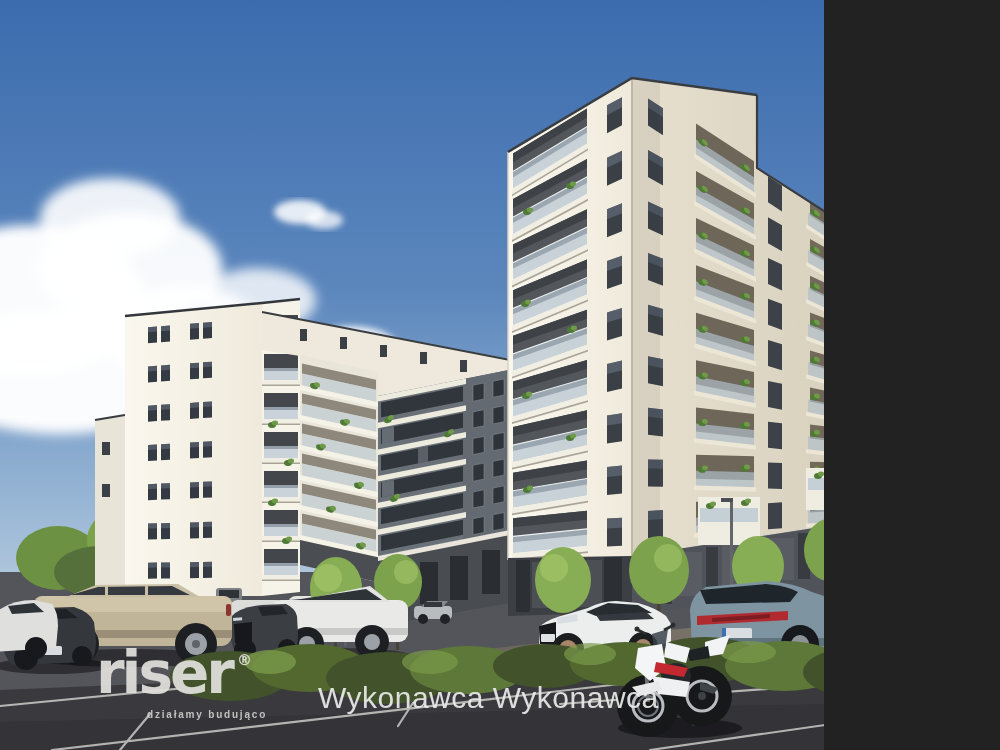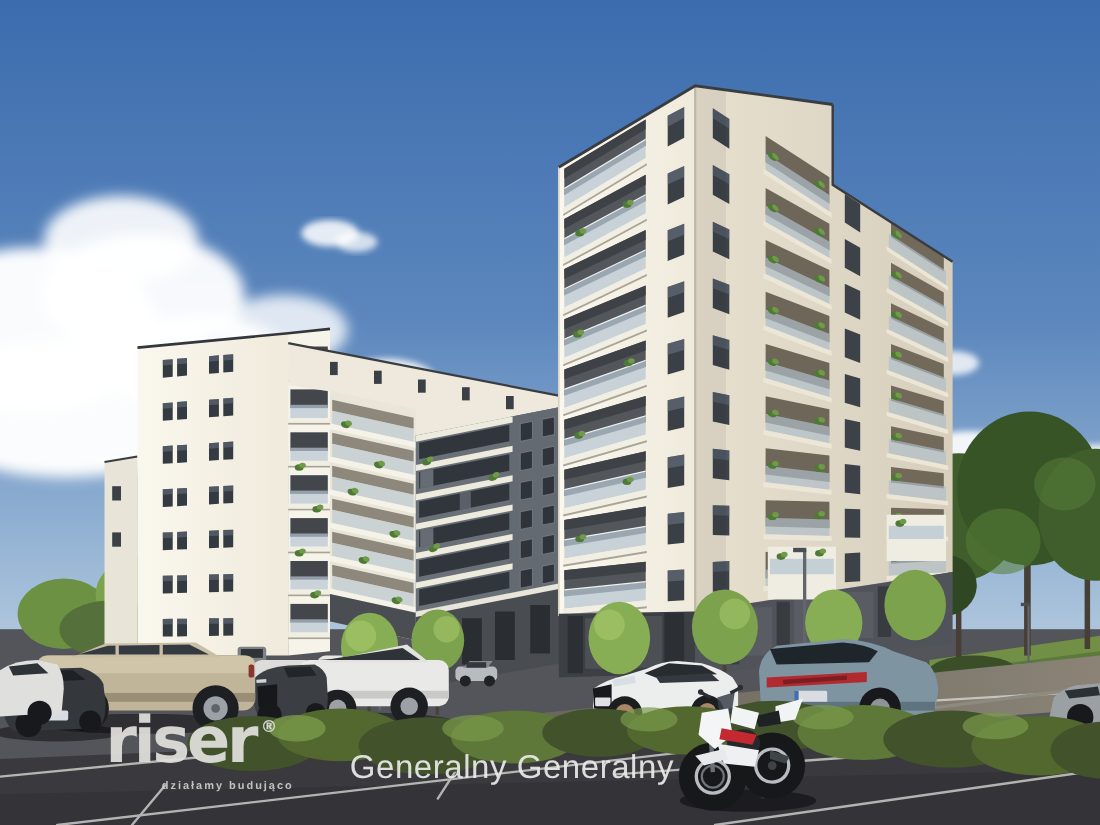--- a/index.html
+++ b/index.html
@@ -1,16 +1,16 @@
 <!DOCTYPE html>
 <html><head>
 <meta charset="utf-8">
 <style>
   html,body{margin:0;padding:0;background:#222;}
-  #stage{position:relative;width:1000px;height:750px;overflow:hidden;
+  #stage{position:relative;width:824px;height:750px;overflow:hidden;
          font-family:"Liberation Sans",sans-serif;}
   #stage svg{position:absolute;left:0;top:0;display:block;}
   .overlay{position:absolute;pointer-events:none;}
   #logo{left:96px;top:644px;font-family:"DejaVu Sans",sans-serif;font-weight:800;
         font-size:58px;line-height:1;color:rgba(226,224,221,.93);letter-spacing:-3px;}
   #logo .reg{font-size:15px;font-weight:700;vertical-align:28px;letter-spacing:0;margin-left:5px;}
   #tagline{left:147px;top:709px;font-size:10px;font-weight:700;letter-spacing:1.8px;
            color:rgba(214,212,209,.88);}
   #caption{left:318px;top:681px;font-size:30px;font-weight:400;
            color:rgba(236,236,234,.92);letter-spacing:.5px;}
@@ -560,14 +560,14 @@
   <polygon points="632,687 658,681 662,690 640,696" fill="#e8e9ea"></polygon>
   <line x1="646" y1="634" x2="638" y2="630" stroke="#2b2e31" stroke-width="3"></line>
   <line x1="664" y1="630" x2="672" y2="626" stroke="#2b2e31" stroke-width="3"></line>
   <circle cx="637" cy="629" r="2.5" fill="#2b2e31"></circle>
         <circle cx="673" cy="625" r="2.5" fill="#2b2e31"></circle>
 </g>
 </svg>
 
 <div class="overlay" id="logo"><span>riser</span><span class="reg">®</span></div>
 <div class="overlay" id="tagline">działamy budująco</div>
-<div class="overlay" id="caption">Generalny Generalny</div>
+<div class="overlay" id="caption">Wykonawca Wykonawca</div>
 </div>
 
 </body></html>

